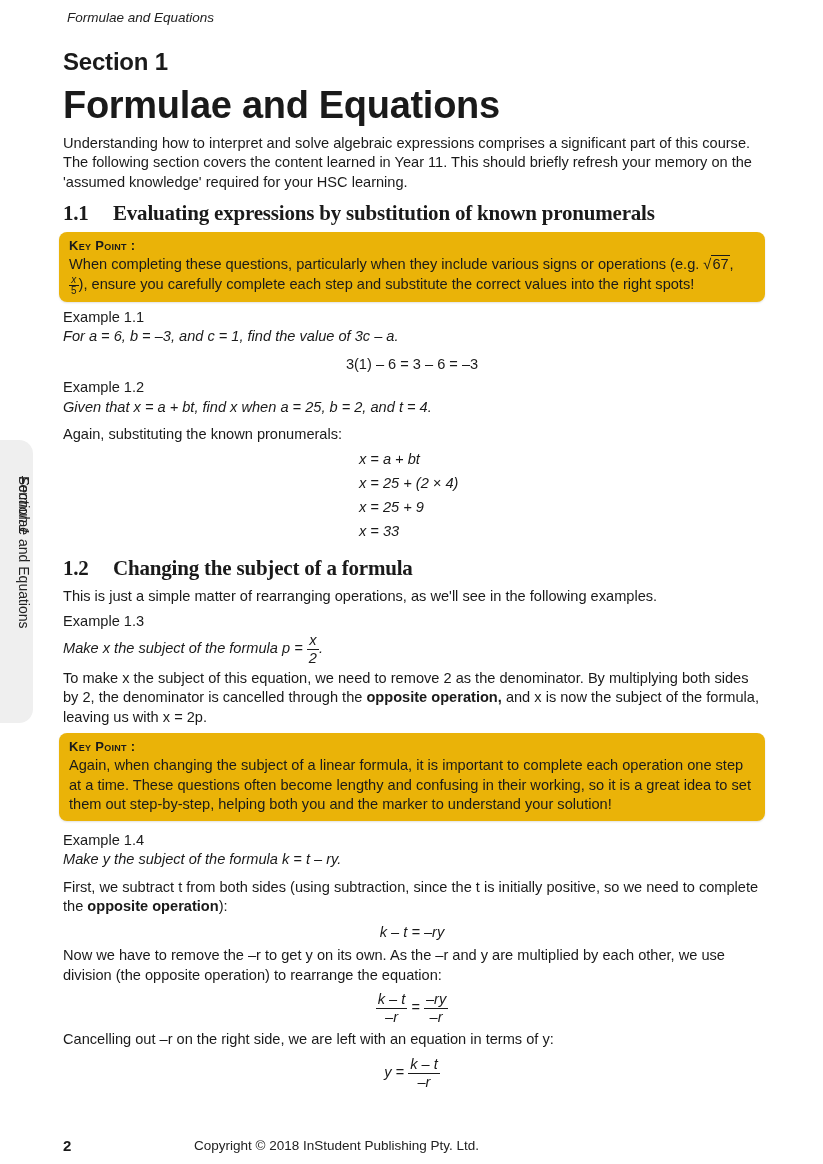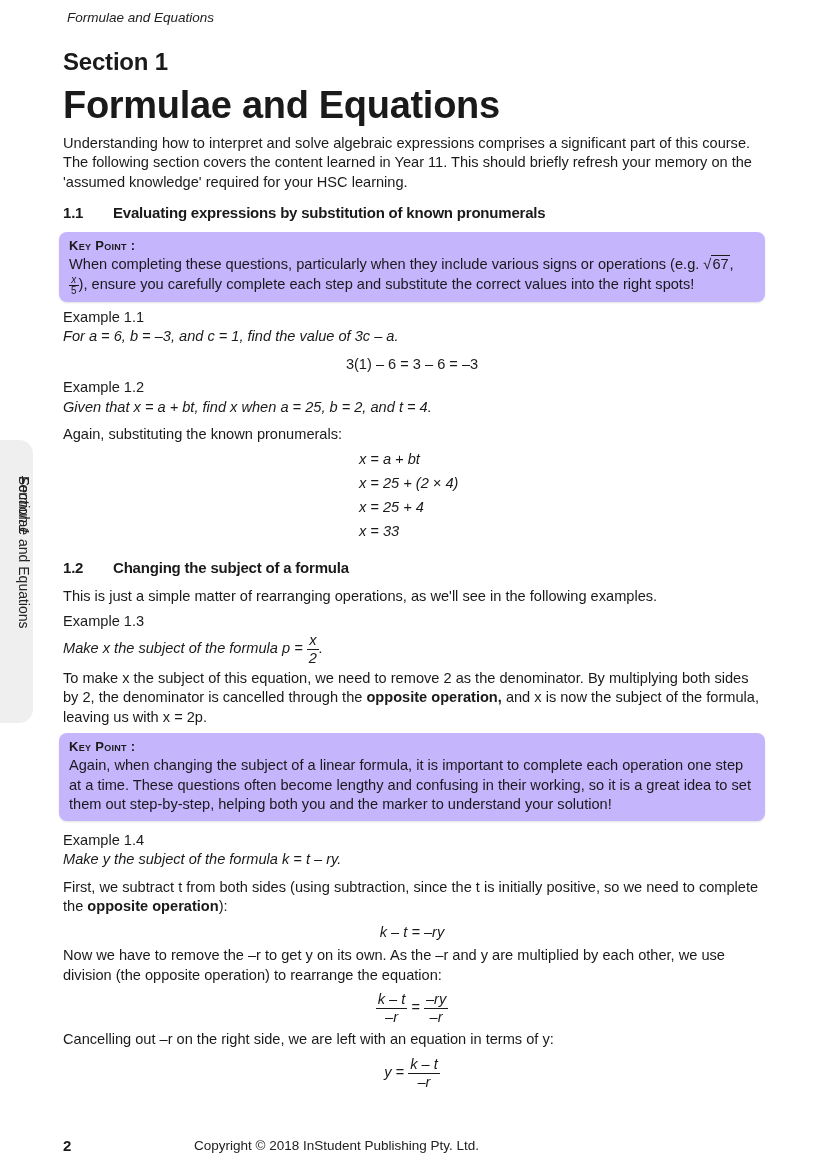--- a/index.html
+++ b/index.html
@@ -13,26 +13,27 @@
   }
   .content {
     position: absolute; left: 63px; top: 52px; width: 698px;
     font-size: 14.6px; line-height: 19.5px;
   }
   .section-label { font-size: 24px; font-weight: bold; margin: 0 0 10px 0; letter-spacing: -0.2px; }
   .page-title { font-size: 38px; font-weight: bold; margin: 0 0 6px 0; letter-spacing: -0.3px; line-height: 46px; }
   p { margin: 0; }
   .intro { margin-bottom: 8px; }
   h2 {
-    font-size: 15px; font-weight: bold; margin: 0 0 6px 0; line-height: 26px;
+    font-size: 21px; font-weight: bold; margin: 0 0 6px 0; line-height: 26px;
     letter-spacing: -0.2px;
+    font-family: Liberation Serif, serif;
   }
   h2 .num { display: inline-block; width: 50px; }
   .keypoint {
-    background: #c4b5fd; border-radius: 8px; padding: 5px 10px 6px 10px;
+    background: #eab308; border-radius: 8px; padding: 5px 10px 6px 10px;
     margin: 0 -4px 6px -4px;
     box-shadow: 0 1px 2px rgba(0,0,0,0.12);
   }
   .kp-title {
     font-size: 11.5px; font-weight: bold; font-variant: small-caps; letter-spacing: 0.3px;
     font-size: 13px; line-height: 18px;
   }
   .kp-body { line-height: 19.5px; }
   .ex-title { font-weight: normal; margin-top: 4px; }
   .ex-q { font-style: italic; margin-bottom: 8px; }
@@ -96,21 +97,21 @@
   <div class="ex-title">Example 1.1</div>
   <div class="ex-q">For a = 6, b = –3, and c = 1, find the value of 3c – a.</div>
   <div class="center eq">3(1) – 6 = 3 – 6 = –3</div>
 
   <div class="ex-title">Example 1.2</div>
   <div class="ex-q">Given that x = a + bt, find x when a = 25, b = 2, and t = 4.</div>
   <p>Again, substituting the known pronumerals:</p>
   <div class="steps">
     <div>x = a + bt</div>
     <div>x = 25 + (2 × 4)</div>
-    <div>x = 25 + 4</div>
+    <div>x = 25 + 9</div>
     <div>x = 33</div>
   </div>
 
   <h2 style="margin-top:12px"><span class="num">1.2</span><span>Changing the subject of a formula</span></h2>
   <p style="margin-bottom:6px">This is just a simple matter of rearranging operations, as we'll see in the following examples.</p>
 
   <div class="ex-title">Example 1.3</div>
   <div class="ex-q" style="margin-bottom:2px"><span>Make x the subject of the formula p = </span><span class="frac"><span class="n">x</span><span class="d">2</span></span><span>.</span></div>
   <p style="margin-bottom:6px"><span>To make x the subject of this equation, we need to remove 2 as the denominator. By multiplying both sides by 2, the denominator is cancelled through the </span><span class="b">opposite operation,</span><span> and x is now the subject of the formula, leaving us with x = 2p.</span></p>
 

